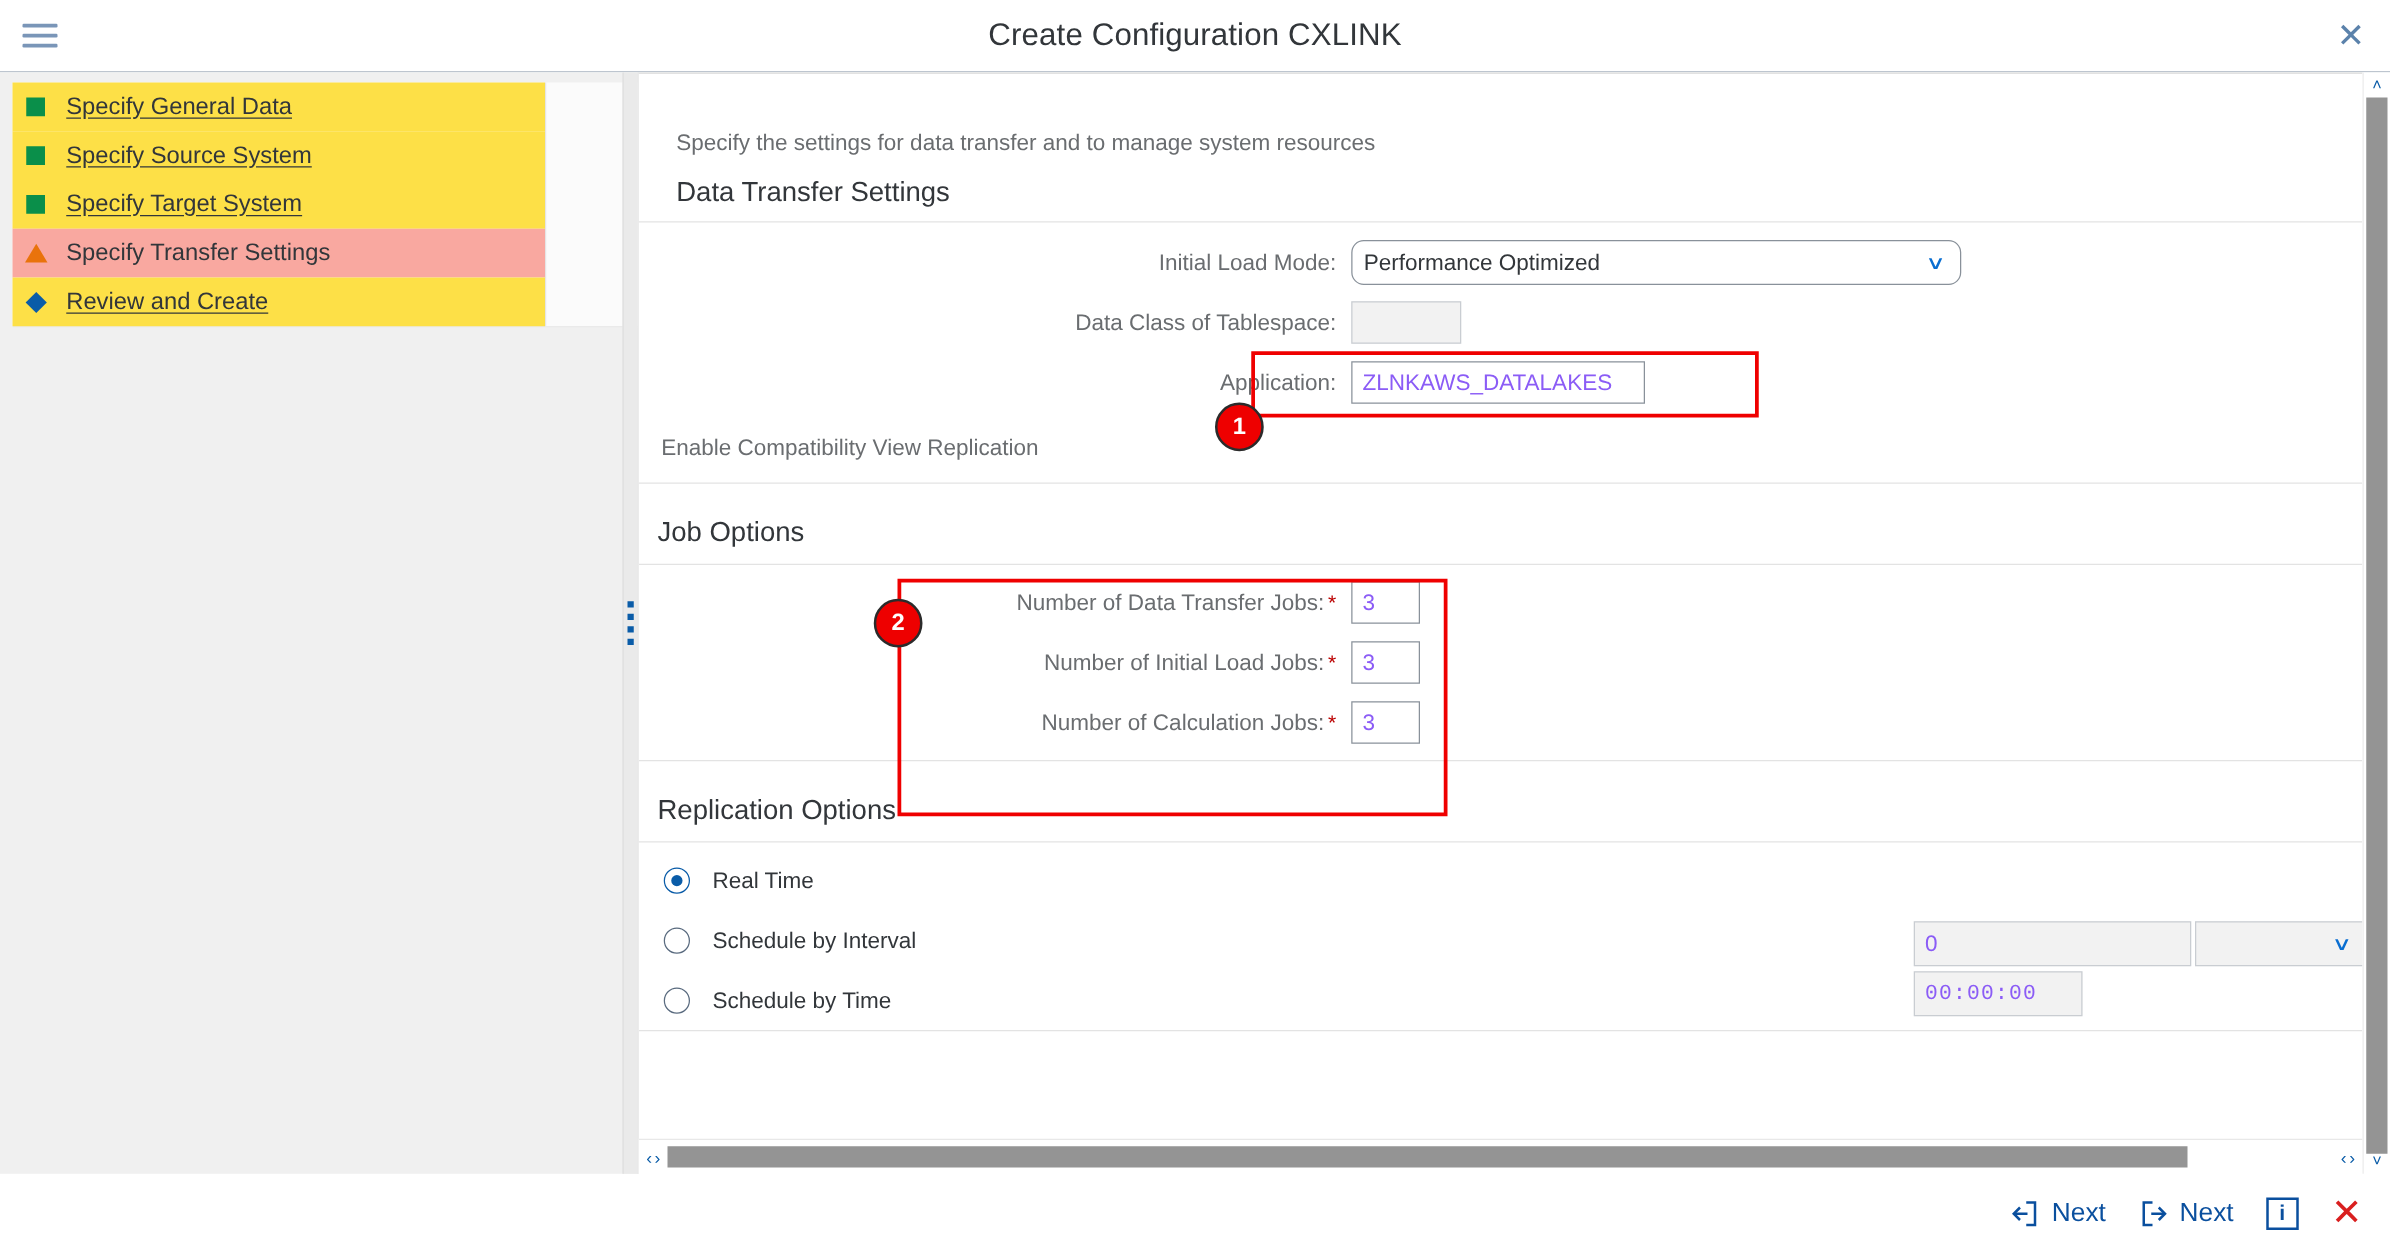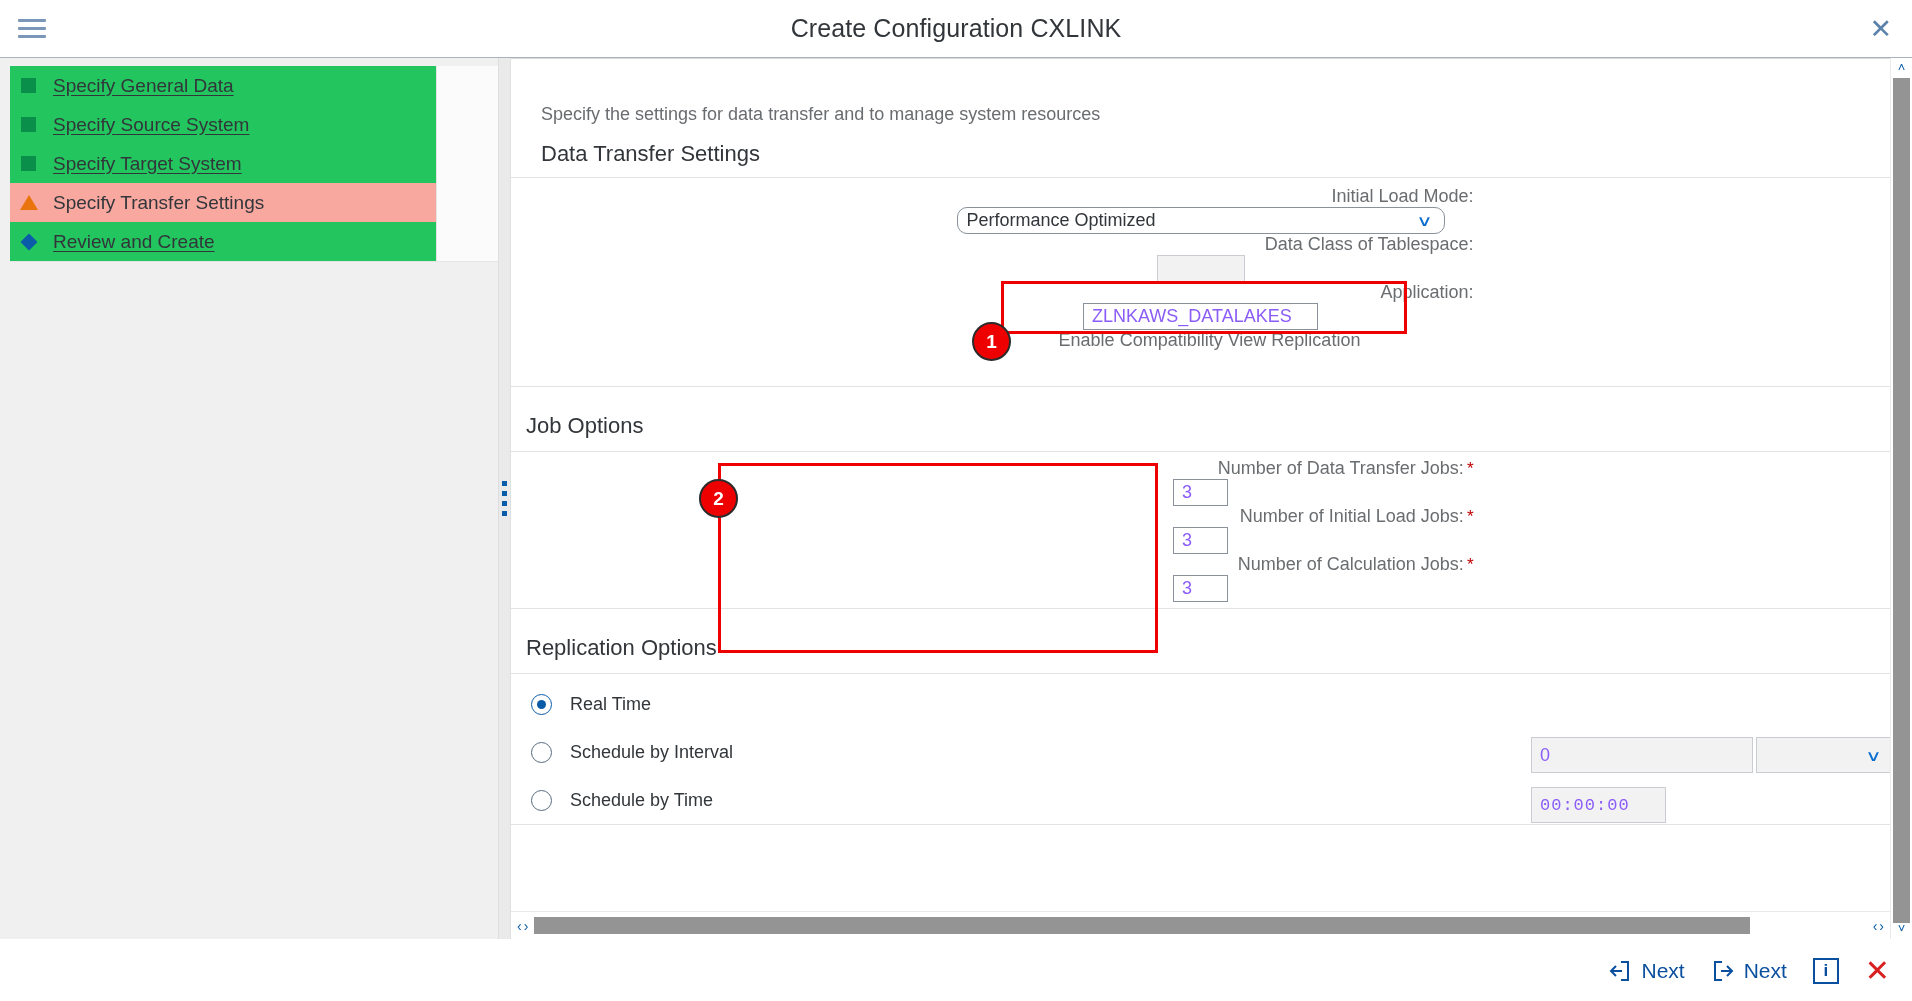--- a/index.html
+++ b/index.html
@@ -90,21 +90,21 @@
   .nav-list-inner {
     width: 427px;
     border-right: 1px solid #e5e5e5;
   }
   .nav-item {
     display: flex;
     align-items: center;
     height: 39px;
     padding-left: 10px;
     cursor: pointer;
-    background: #22c55e;
+    background: #fde047;
   }
   .nav-item.selected { background: #f9a8a0; }
   .nav-item.selected .nav-label { color: #32363a; text-decoration: none; }
   .nav-icon {
     width: 17px; height: 17px;
     margin-right: 16px;
     flex: none;
     display: flex; align-items: center; justify-content: center;
   }
   .sq-green { width: 15px; height: 15px; background: #0a8f4a; }
@@ -166,21 +166,20 @@
   .form-box {
     border-top: 1px solid #e3e3e3;
     border-bottom: 1px solid #e3e3e3;
     background: #fff;
     width: 100%;
   }
   .form-row {
     display: flex;
     align-items: center;
     height: 48px;
-    flex-direction: column;
   }
   .form-label {
     width: 570px;
     text-align: right;
     padding-right: 12px;
     font-size: 18px;
     color: #6a6d70;
     white-space: nowrap;
   }
   .req-star { color: #bb0000; font-size: 17px; margin-left: 3px; }
@@ -486,21 +485,21 @@
                 <div class="select-box" style="width:138px; height:36px; background:#f2f2f2; border-color:#c9cdd2; margin-left:3px;">
                   <span></span>
                   <span class="chev">∨</span>
                 </div>
               </div>
             </div>
 
             <div class="radio-row" style="position:relative;">
               <span class="radio"></span>
               <span class="radio-label">Schedule by Time</span>
-              <div style="position:absolute; left:1020px; top:11px;border-radius:14px;">
+              <div style="position:absolute; left:1020px; top:1px;border-radius:14px;">
                 <div class="inp readonly mono" style="width:135px; height:36px;">00:00:00</div>
               </div>
             </div>
 
           </div>
 
         </div>
 
         <div class="anno-rect" style="left:490px; top:222px; width:406px; height:53px;"></div>
         <div class="anno-badge" style="left:461px; top:263px;">1</div>

